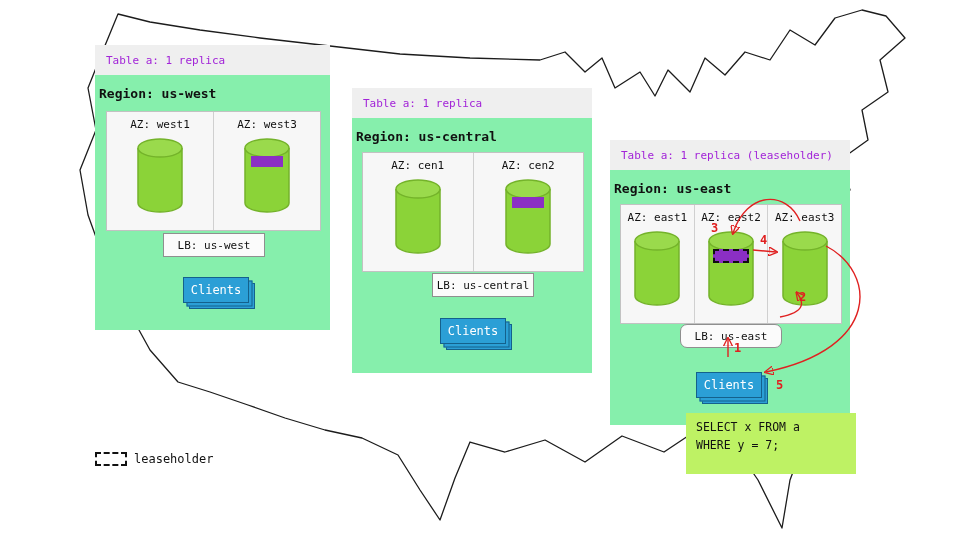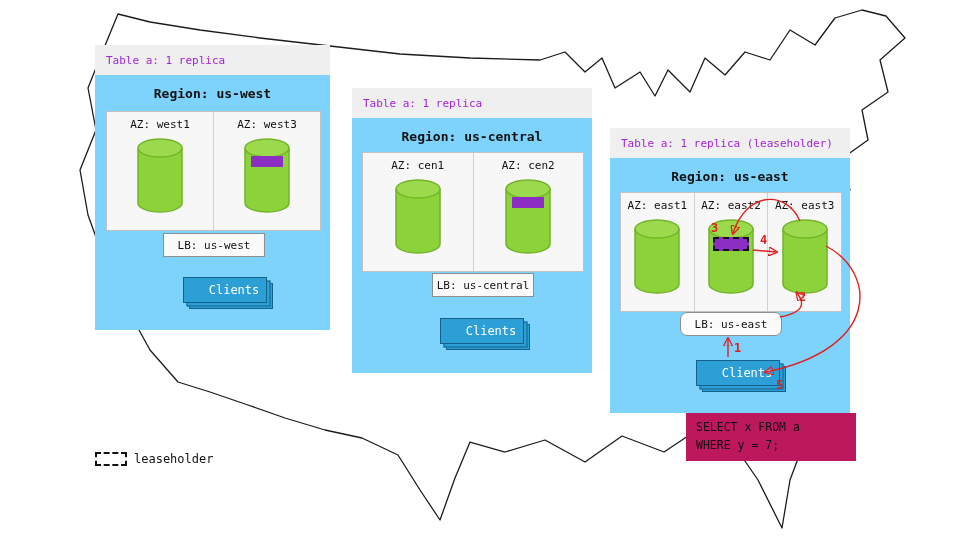--- a/index.html
+++ b/index.html
@@ -1,43 +1,43 @@
 <!DOCTYPE html>
 <html><head>
 <meta charset="utf-8">
 <style>
   html,body{margin:0;padding:0;background:#fff;}
   #stage{position:relative;width:960px;height:540px;background:#ffffff;overflow:hidden;
          font-family:"DejaVu Sans Mono","Liberation Mono",monospace;}
   
   #map{position:absolute;left:0;top:0;z-index:1;}
   
-  .panel{position:absolute;background:#7dd3fc;z-index:2;text-align:center;}
+  .panel{position:absolute;background:#86efac;z-index:2;}
   .panel-header{height:30px;background:#efefef;display:flex;align-items:center;
                 padding:0 11px;color:#a224d8;font-size:11px;white-space:nowrap;}
   .region-title{font-weight:bold;font-size:13px;color:#111;margin:11px 4px 6px;}
   .az-box{position:absolute;background:#f7f7f7;border:1px solid #c2c2c2;display:flex;}
   .az-col{flex:1;display:flex;flex-direction:column;align-items:center;
           border-left:1px solid #d0d0d0;position:relative;}
   .az-col:first-child{border-left:none;}
   .az-label{font-size:11px;color:#111;padding:6px 0 2px;white-space:nowrap;}
   .cyl-wrap{position:relative;margin-top:4px;}
   .replica{position:absolute;left:50%;transform:translateX(-50%);top:19px;
            width:32px;height:11px;background:#8b2fc4;z-index:3;}
   .replica.leaseholder{border:2px dashed #111;width:32px;height:10px;}
   .lb-box{position:absolute;background:#fbfbfb;border:1px solid #8f8f8f;font-size:11px;
           color:#111;display:flex;align-items:center;justify-content:center;white-space:nowrap;}
   .clients{position:absolute;width:64px;height:24px;background:#2b9fd6;border:1px solid #14618c;
-           color:#fff;font-size:12px;display:flex;align-items:center;justify-content:center;padding-left:18px;}
+           color:#fff;font-size:12px;display:flex;align-items:center;justify-content:center;}
   .clients::before,.clients::after{content:"";position:absolute;left:0;top:0;width:100%;height:100%;
            background:#2b9fd6;border:1px solid #14618c;z-index:-1;}
   .clients::before{transform:translate(5px,5px);}
   .clients::after{transform:translate(2.5px,2.5px);}
   
-  .sql-box{position:absolute;left:686px;top:413px;width:170px;height:48px;background:#be185d;
+  .sql-box{position:absolute;left:686px;top:413px;width:170px;height:61px;background:#bef264;
            padding:6px 10px;font-size:11.5px;color:#111;line-height:1.55;z-index:3;box-sizing:border-box;}
   
   .legend{position:absolute;left:95px;top:452px;display:flex;align-items:center;gap:7px;z-index:3;}
   .legend-swatch{display:inline-block;width:28px;height:10px;background:#fff;border:2px dashed #111;}
   .legend-label{font-size:12px;color:#111;}
   
   #flow{position:absolute;left:0;top:0;z-index:5;pointer-events:none;}
   #flow text{font-family:"DejaVu Sans Mono","Liberation Mono",monospace;font-size:12px;
              font-weight:bold;fill:#e02020;}
   #flow path{stroke:#e02020;stroke-width:1.4;fill:none;}
@@ -107,21 +107,21 @@
             <ellipse cx="24" cy="11" rx="22" ry="9" fill="#9ada4c" stroke="#74b32a" stroke-width="1.5"></ellipse>
           </svg>
           <div class="replica"></div>
         </div>
       </div>
     </div>
     <div class="lb-box" style="left:80px;top:185px;width:100px;height:22px;">LB: us-central</div>
     <div class="clients" style="left:88px;top:230px;">Clients</div>
   </div>
 
-  <div class="panel" style="left:610px;top:128px;width:240px;height:285px;">
+  <div class="panel" style="left:610px;top:140px;width:240px;height:285px;">
     <div class="panel-header">Table a: 1 replica (leaseholder)</div>
     <div class="region-title">Region: us-east</div>
     <div class="az-box" style="left:10px;top:64px;width:220px;height:118px;">
       <div class="az-col">
         <div class="az-label">AZ: east1</div>
         <div class="cyl-wrap">
           <svg width="48" height="78" viewBox="0 0 48 78">
             <path d="M2 11 V66 a22 9 0 0 0 44 0 V11" fill="#8bd338" stroke="#74b32a" stroke-width="1.5"></path>
             <ellipse cx="24" cy="11" rx="22" ry="9" fill="#9ada4c" stroke="#74b32a" stroke-width="1.5"></ellipse>
           </svg>

